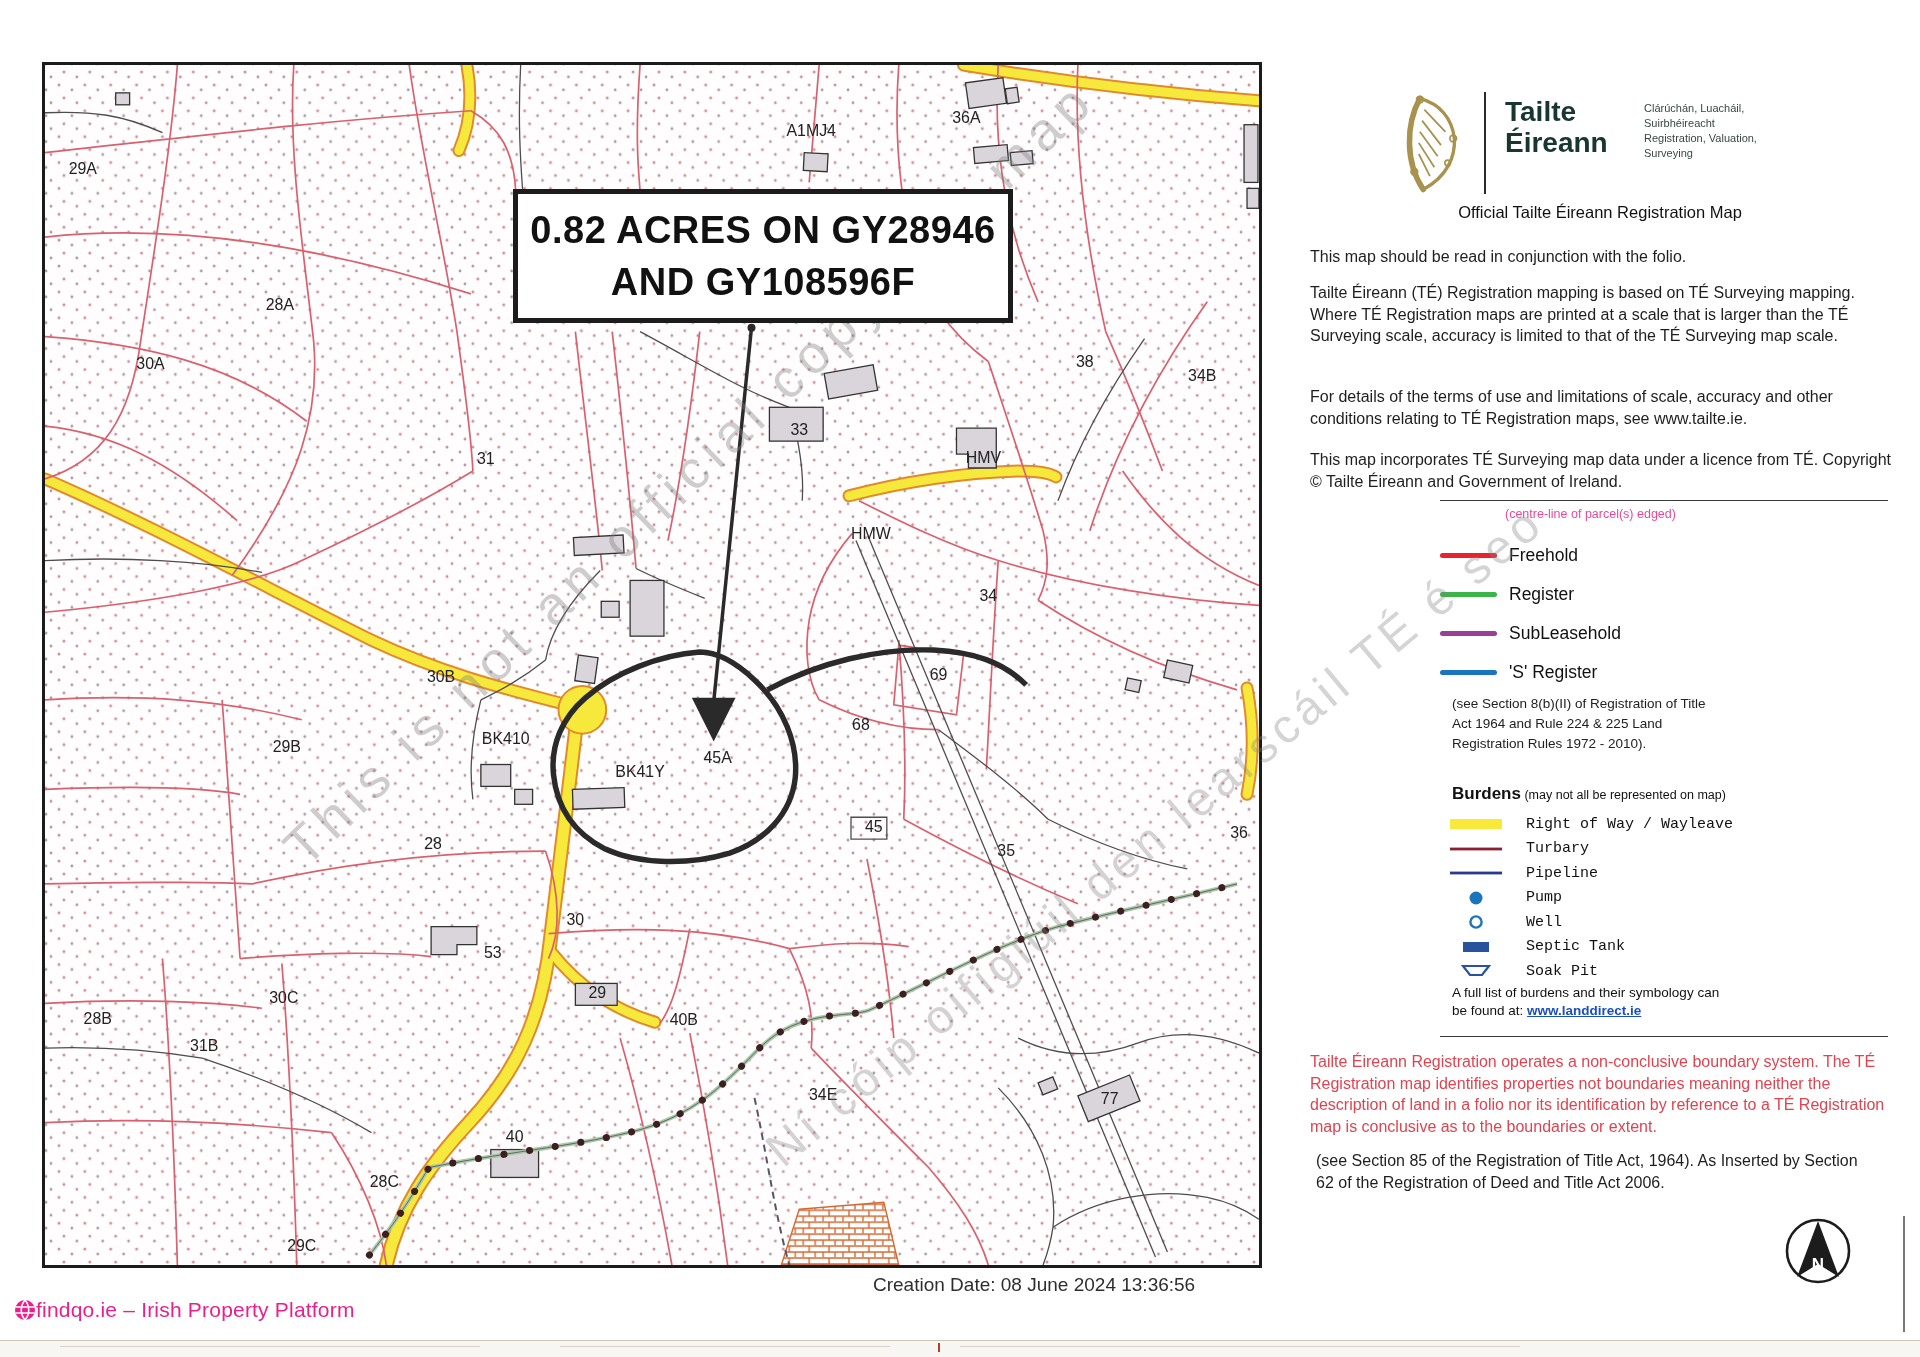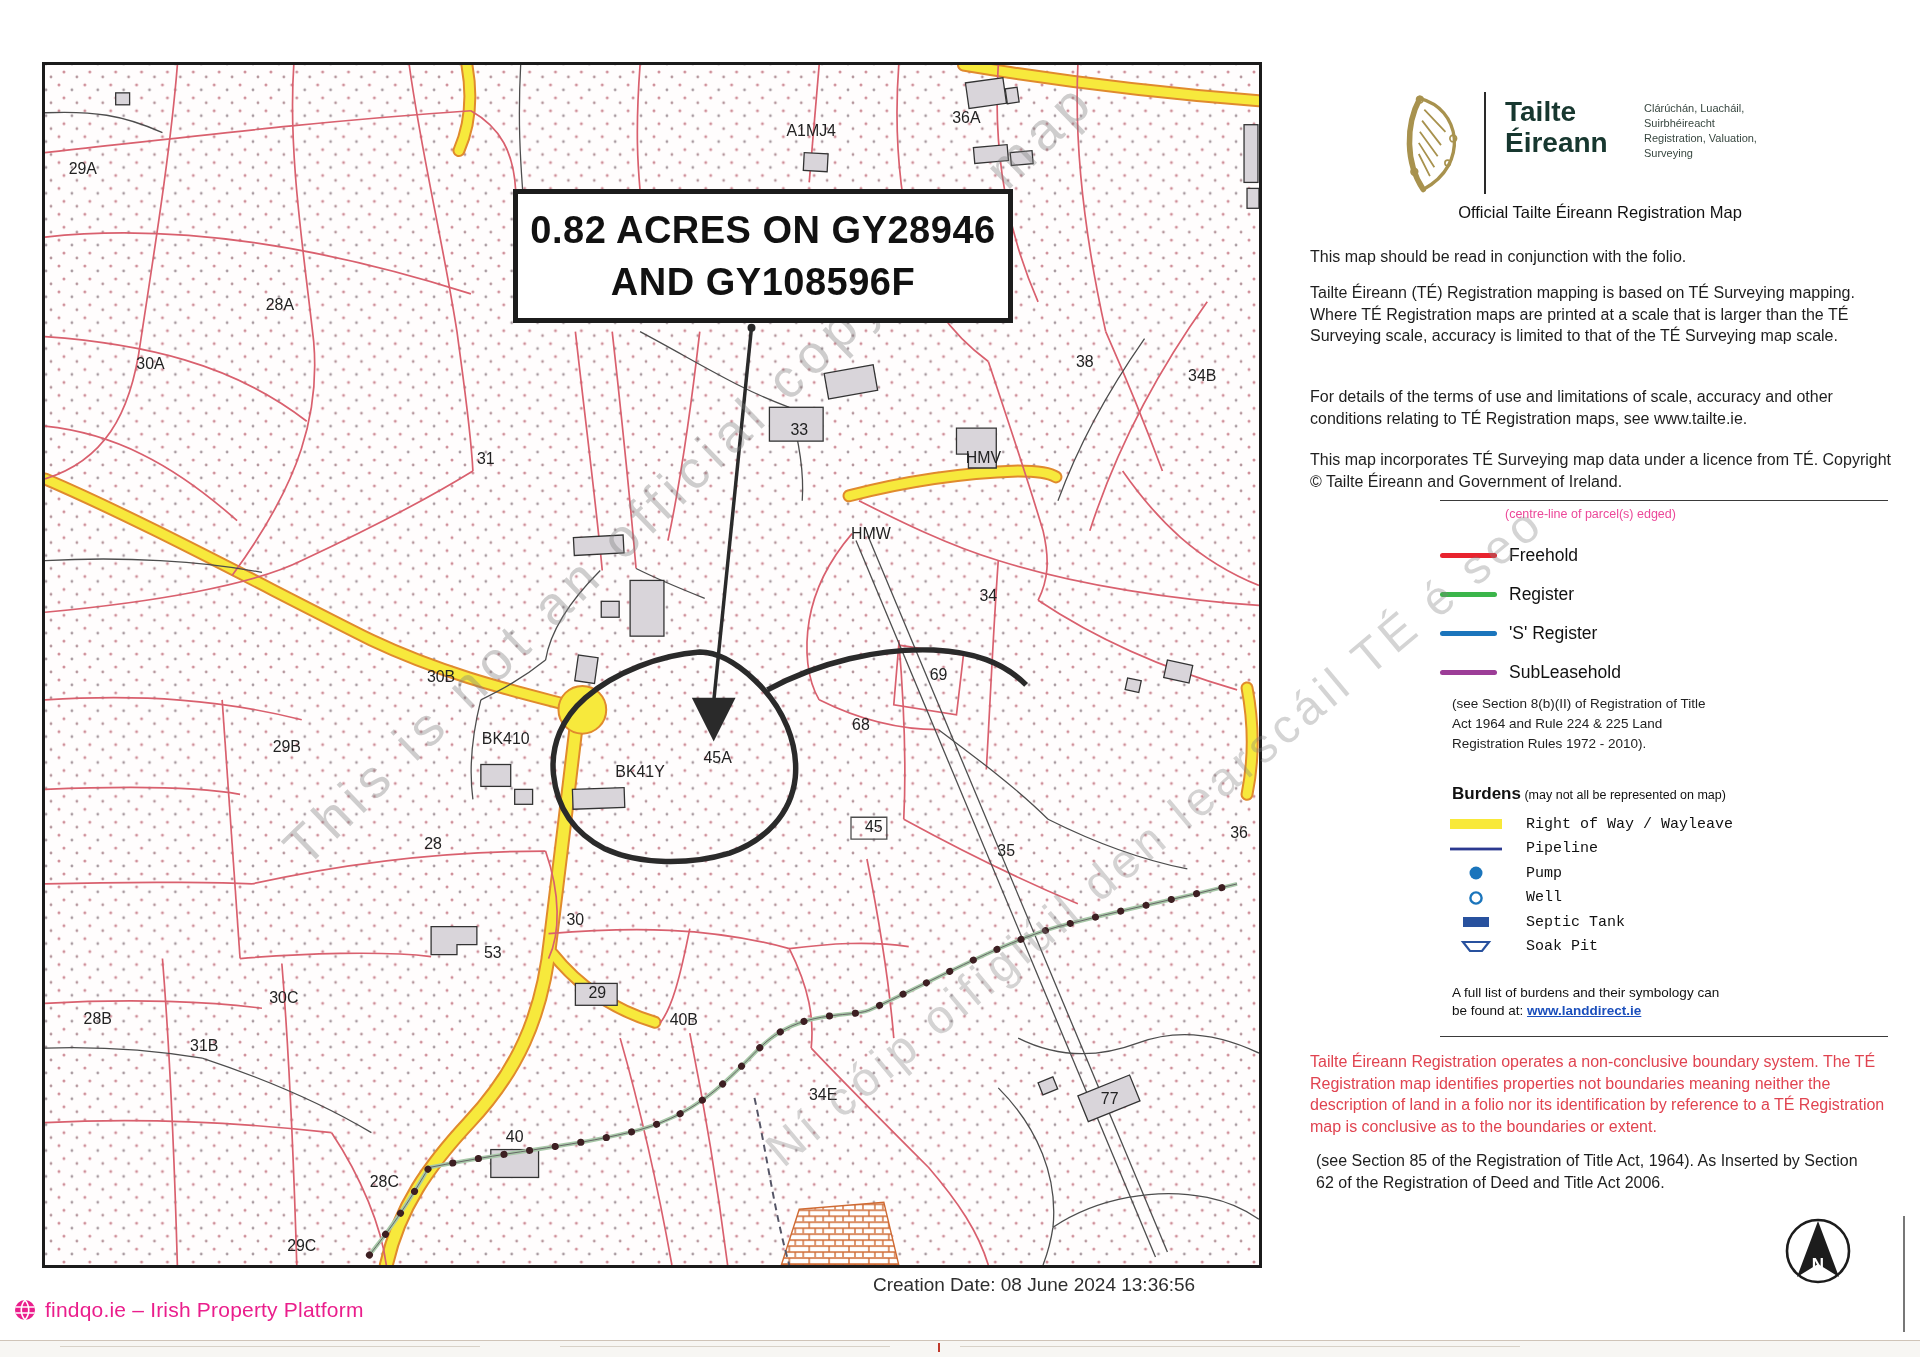--- a/index.html
+++ b/index.html
@@ -40,21 +40,21 @@
   .bd-label{font-size:15px;color:#111;}
   .burdens-note{position:absolute;left:1452px;top:984px;font-size:13.5px;line-height:18px;color:#111;}
   .burdens-note a{color:#1b4fbc;text-decoration:underline;font-weight:bold;}
   .red-text{position:absolute;left:1310px;top:1051px;width:578px;font-size:16px;line-height:21.5px;color:#e04350;}
   .black-note{position:absolute;left:1316px;top:1150px;width:560px;font-size:16px;line-height:21.5px;color:#1e1e1e;}
   .compass{position:absolute;left:1784px;top:1217px;width:68px;height:68px;}
   .scan-line{position:absolute;left:1903px;top:1216px;width:2px;height:116px;background:#777;}
   
   .creation-date{position:absolute;left:873px;top:1274px;font-size:19px;color:#2e2e2e;}
   .footer-brand{position:absolute;left:14px;top:1298px;display:flex;align-items:center;color:#ea1e8c;}
-  .footer-brand .txt{font-size:21px;margin-left:9px;letter-spacing:.2px;}
+  .footer-brand .txt{font-size:21px;letter-spacing:.2px;}
   .bottom-strip{position:absolute;left:0;top:1340px;width:1920px;height:17px;background:#f7f6f3;
                 border-top:1px solid #cfc4b8;}
   .bottom-strip .tick{position:absolute;left:938px;top:2px;width:2px;height:9px;background:#c0392b;}
   .bottom-strip .seg{position:absolute;top:5px;height:1px;background:#d8d2c8;}
 </style>
 </head>
 <body>
 
 <div class="page">
 
@@ -305,44 +305,50 @@
   <div class="legend" id="legend">
       <div class="lg-row">
         <span class="lg-swatch" style="background: rgb(232, 35, 46);"></span>
         <span class="lg-label">Freehold</span>
       </div>
       <div class="lg-row">
         <span class="lg-swatch" style="background: rgb(59, 181, 74);"></span>
         <span class="lg-label">Register</span>
       </div>
       <div class="lg-row">
+        <span class="lg-swatch" style="background: rgb(156, 61, 151);"></span>
+        <span class="lg-label">SubLeasehold</span>
+      </div>
+      <div class="lg-row">
         <span class="lg-swatch" style="background: rgb(27, 117, 188);"></span>
         <span class="lg-label">'S' Register</span>
-      </div>
-      <div class="lg-row">
-        <span class="lg-swatch" style="background: rgb(156, 61, 151);"></span>
-        <span class="lg-label">SubLeasehold</span>
       </div>
     </div>
 
   <div class="legend-note">
     <div>(see Section 8(b)(II) of Registration of Title</div>
     <div>Act 1964 and Rule 224 &amp; 225 Land</div>
     <div>Registration Rules 1972 - 2010).</div>
   </div>
 
   <div class="burdens-title">
     <span>Burdens</span><span class="small"> (may not all be represented on map)</span>
   </div>
   <div class="burdens" id="burdens">
       <div class="bd-row">
         <svg viewBox="0 0 58 16" class="bd-sym">
           <rect x="2" y="3" width="52" height="10" fill="#f8e93a"></rect>
         </svg>
         <span class="bd-label">Right of Way / Wayleave</span>
+      </div>
+      <div class="bd-row">
+        <svg viewBox="0 0 58 16" class="bd-sym">
+          <rect x="2" y="6.6" width="52" height="2.8" fill="#8b1f2f"></rect>
+        </svg>
+        <span class="bd-label">Turbary</span>
       </div>
       <div class="bd-row">
         <svg viewBox="0 0 58 16" class="bd-sym">
           <rect x="2" y="6.6" width="52" height="2.8" fill="#2b3990"></rect>
         </svg>
         <span class="bd-label">Pipeline</span>
       </div>
       <div class="bd-row">
         <svg viewBox="0 0 58 16" class="bd-sym">
           <circle cx="28" cy="8" r="6.5" fill="#1b75bc"></circle>

